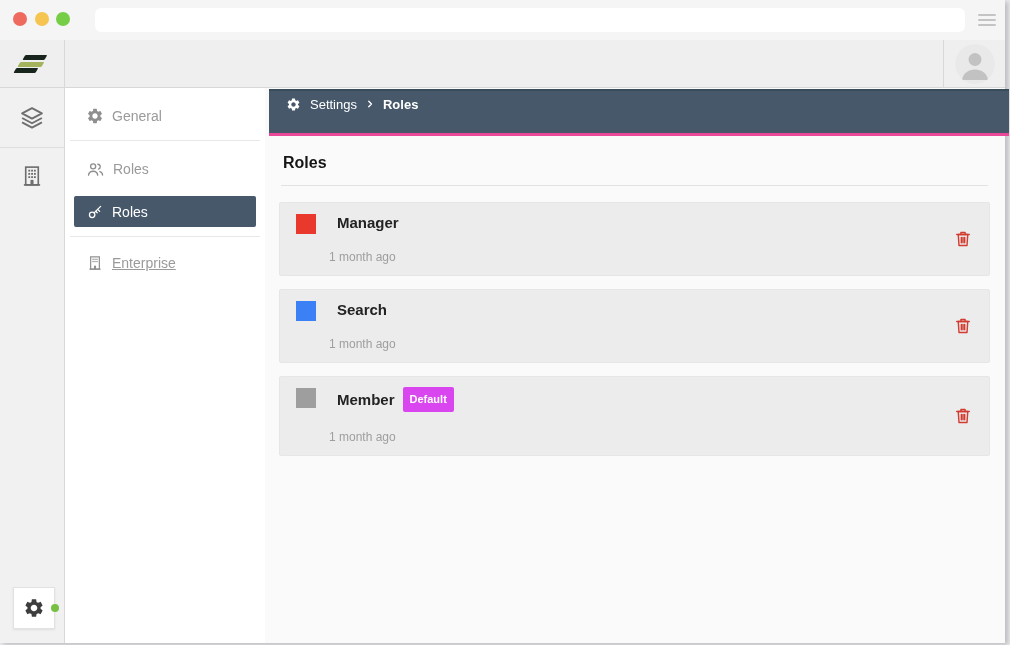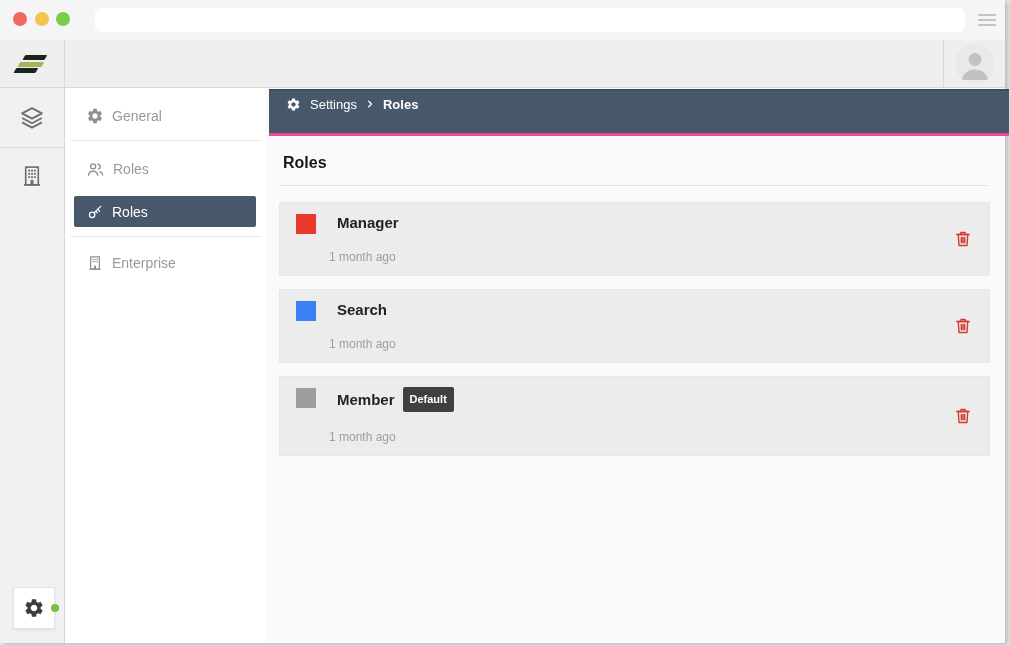--- a/index.html
+++ b/index.html
@@ -68,21 +68,21 @@
   .searchbox { margin-left:9px; width:180px; height:27px; background:#fff; border:1px solid #9e9e9e; border-radius:2px; display:flex; align-items:center; padding:0 8px; }
   .searchbox .mag { display:flex; color:#3c3c3c; }
   .searchbox input { border:none; outline:none; width:100%; margin-left:7px; font-size:13px; color:#444; font-family:"Liberation Sans",sans-serif; background:transparent; }
   .searchbox input::placeholder { color:#9e9e9e; }
   .main { position:absolute; left:0; top:48px; width:740px; height:507px; padding:18px 15px 0 14px; }
   .page-title { font-size:16px; font-weight:bold; color:#151515; margin-left:4px; }
   .title-rule { height:1px; background:#e2e2e2; margin:13px 2px 16px 2px; }
   .role-row { background:#ececec; border:1px solid #e6e6e6; border-radius:2px; display:flex; align-items:flex-start; padding:10px 16px 10px 16px; margin-bottom:13px; }
   .role-color { width:20px; height:20px; margin:1px 13px 0 0; flex:0 0 auto; }
   .role-name { font-size:15px; font-weight:bold; color:#222; line-height:19px;margin-left:8px; }
-  .role-badge { display:inline-block; background:#404040; color:#fff; font-size:11px; font-weight:bold; padding:3px 7px; border-radius:2px; margin-left:8px; vertical-align:2px; }
+  .role-badge { display:inline-block; background:#d946ef; color:#fff; font-size:11px; font-weight:bold; padding:3px 7px; border-radius:2px; margin-left:8px; vertical-align:2px; }
   .role-time { font-size:12px; color:#9e9e9e; line-height:15px; margin-top:18px; }
   .trash-btn { margin-left:auto; align-self:center; color:#d23b2f; display:flex; cursor:pointer; background:none; border:none; padding:0; }
   .slate-bg { background:#46586a; }
 </style>
 </head>
 <body>
 
 <div class="window">
 
   <div class="chrome">
@@ -181,21 +181,21 @@
         <svg width="18" height="18" viewBox="0 0 24 24" fill="none" stroke="currentColor" stroke-width="1.7" stroke-linecap="round" stroke-linejoin="round">
             <circle cx="8.2" cy="15.8" r="3.6"></circle>
             <path d="M10.8 13.2L19.5 4.5"></path>
             <path d="M15.5 8.5l2.7 2.7"></path>
             <path d="M12.9 11.1l2 2"></path>
           </svg>
       </span>
       <span class="lbl">Roles</span>
     </div>
     <div class="side-div" style="top:148px;"></div>
-    <div class="side-item" style="top:160px;">
+    <div class="side-item" style="top:160px;text-decoration:underline;">
       <span class="ic">
         <svg width="18" height="18" viewBox="0 0 24 24" fill="none" stroke="currentColor" stroke-width="1.6">
             <rect x="6.2" y="3.8" width="11.6" height="16.4"></rect>
             <path d="M4.5 20.2h15"></path>
             <g fill="currentColor" stroke="none">
               <rect x="8.6" y="6.2" width="1.7" height="1.7"></rect>
               <rect x="11.2" y="6.2" width="1.7" height="1.7"></rect>
               <rect x="13.8" y="6.2" width="1.7" height="1.7"></rect>
               <rect x="8.6" y="9.2" width="1.7" height="1.7"></rect>
               <rect x="11.2" y="9.2" width="1.7" height="1.7"></rect>

